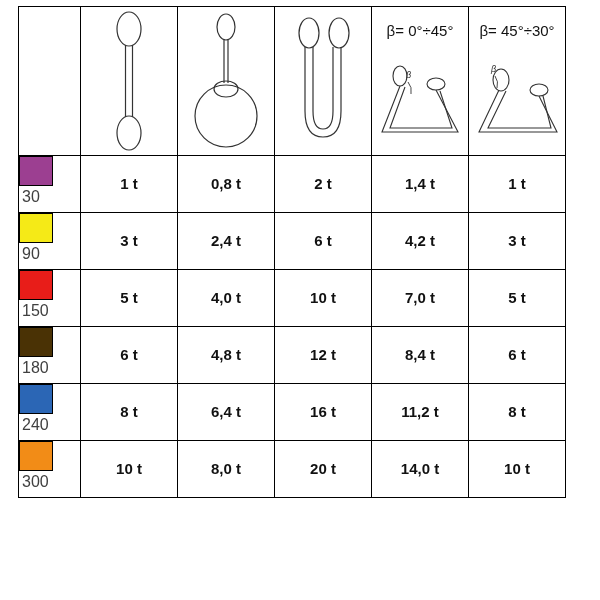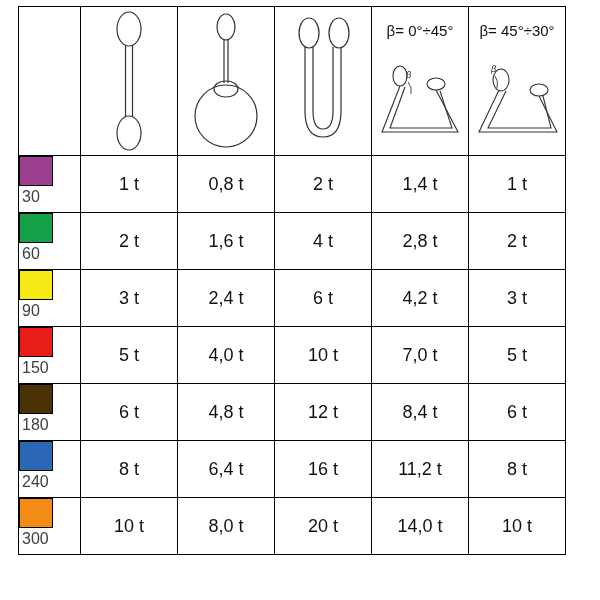--- a/index.html
+++ b/index.html
@@ -86,22 +86,23 @@
   }
   .swatch-num {
     font-size: 16px;
     text-align: left;
     padding-left: 3px;
     line-height: 22px;
     color: #404040;
   }
   .val {
     display: block;
-    font-size: 18px;
+    font-size: 15px;
     line-height: 54px;
+    font-weight: bold;
   }
 </style>
 </head>
 <body>
 
 <div id="sling-table">
   <table class="chart">
     <colgroup>
       <col class="c-swatch">
       <col class="c-data">
@@ -204,43 +205,20 @@
             <span class="val">2 t</span>
           </td>
         <td>
             <span class="val">1,4 t</span>
           </td>
         <td>
             <span class="val">1 t</span>
           </td>
       </tr>
 
-      <tr class="data-row">
-        <td class="swatch-cell">
-          <div class="swatch-inner">
-            <div class="swatch-color" style="background:#15a14a"></div>
-            <div class="swatch-num">60</div>
-          </div>
-        </td>
-        <td>
-            <span class="val">2 t</span>
-          </td>
-        <td>
-            <span class="val">1,6 t</span>
-          </td>
-        <td>
-            <span class="val">4 t</span>
-          </td>
-        <td>
-            <span class="val">2,8 t</span>
-          </td>
-        <td>
-            <span class="val">2 t</span>
-          </td>
-      </tr>
 
       <tr class="data-row">
         <td class="swatch-cell">
           <div class="swatch-inner">
             <div class="swatch-color" style="background:#f5ea17"></div>
             <div class="swatch-num">90</div>
           </div>
         </td>
         <td>
             <span class="val">3 t</span>

